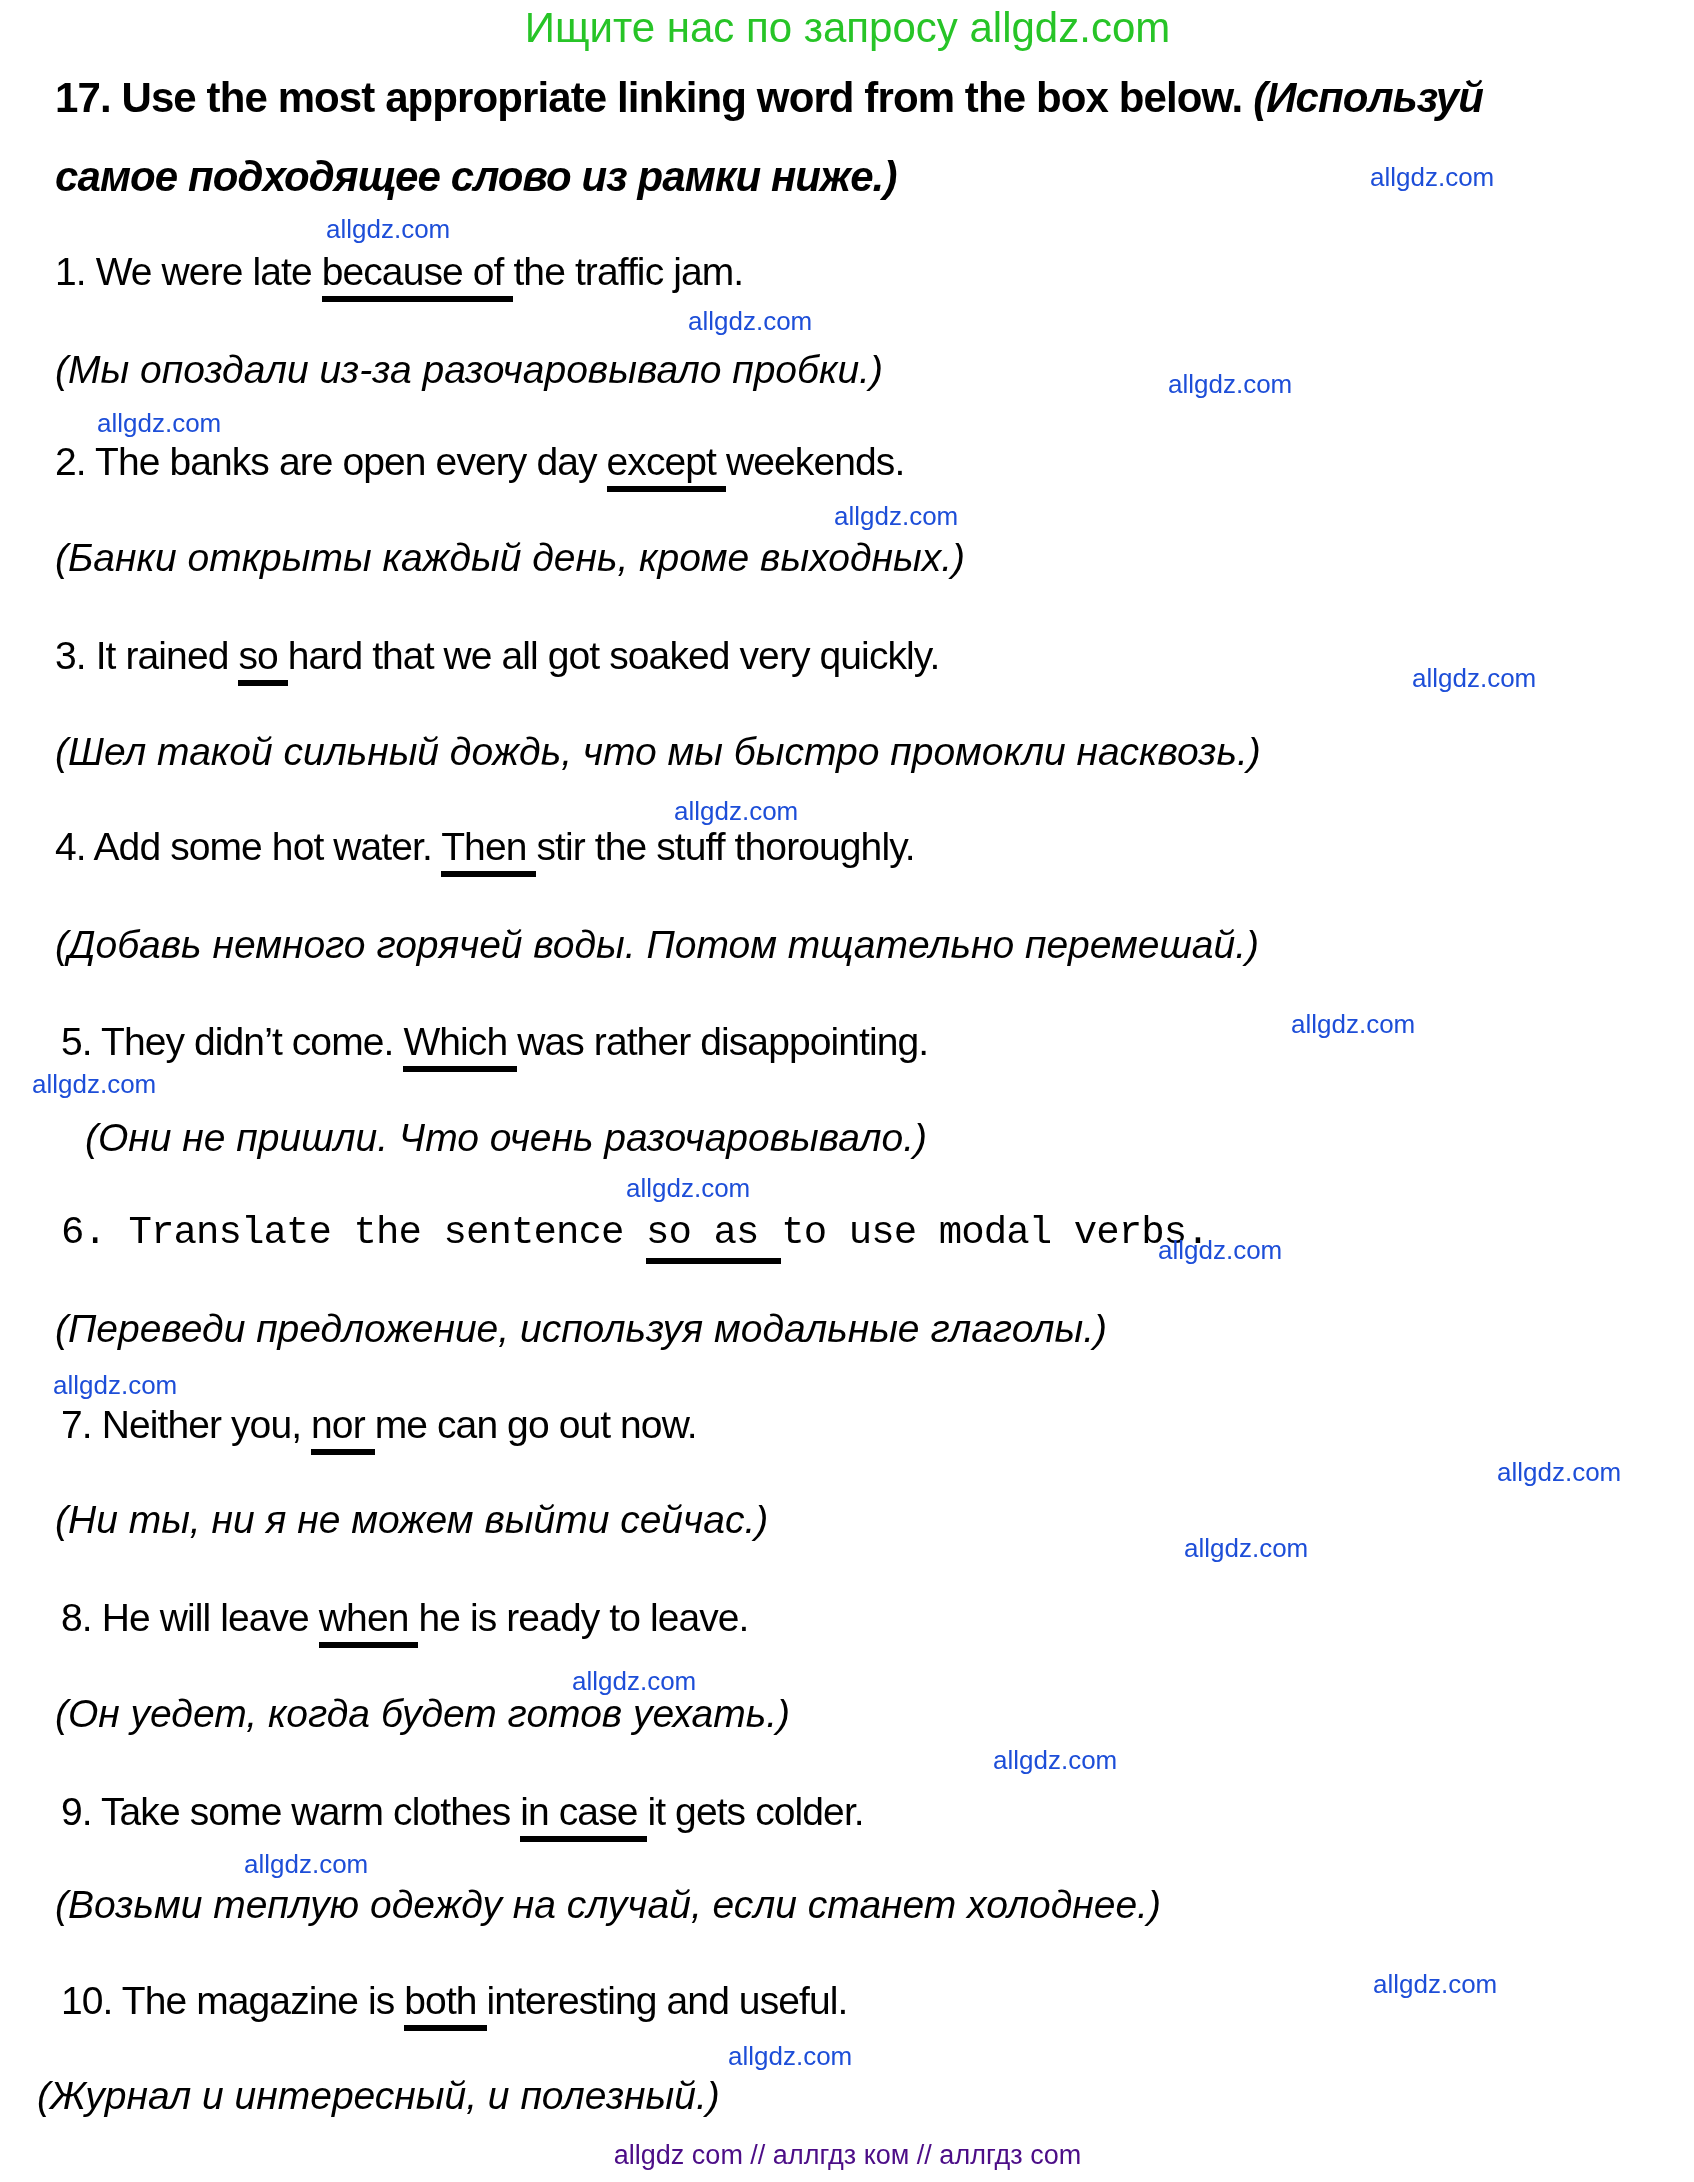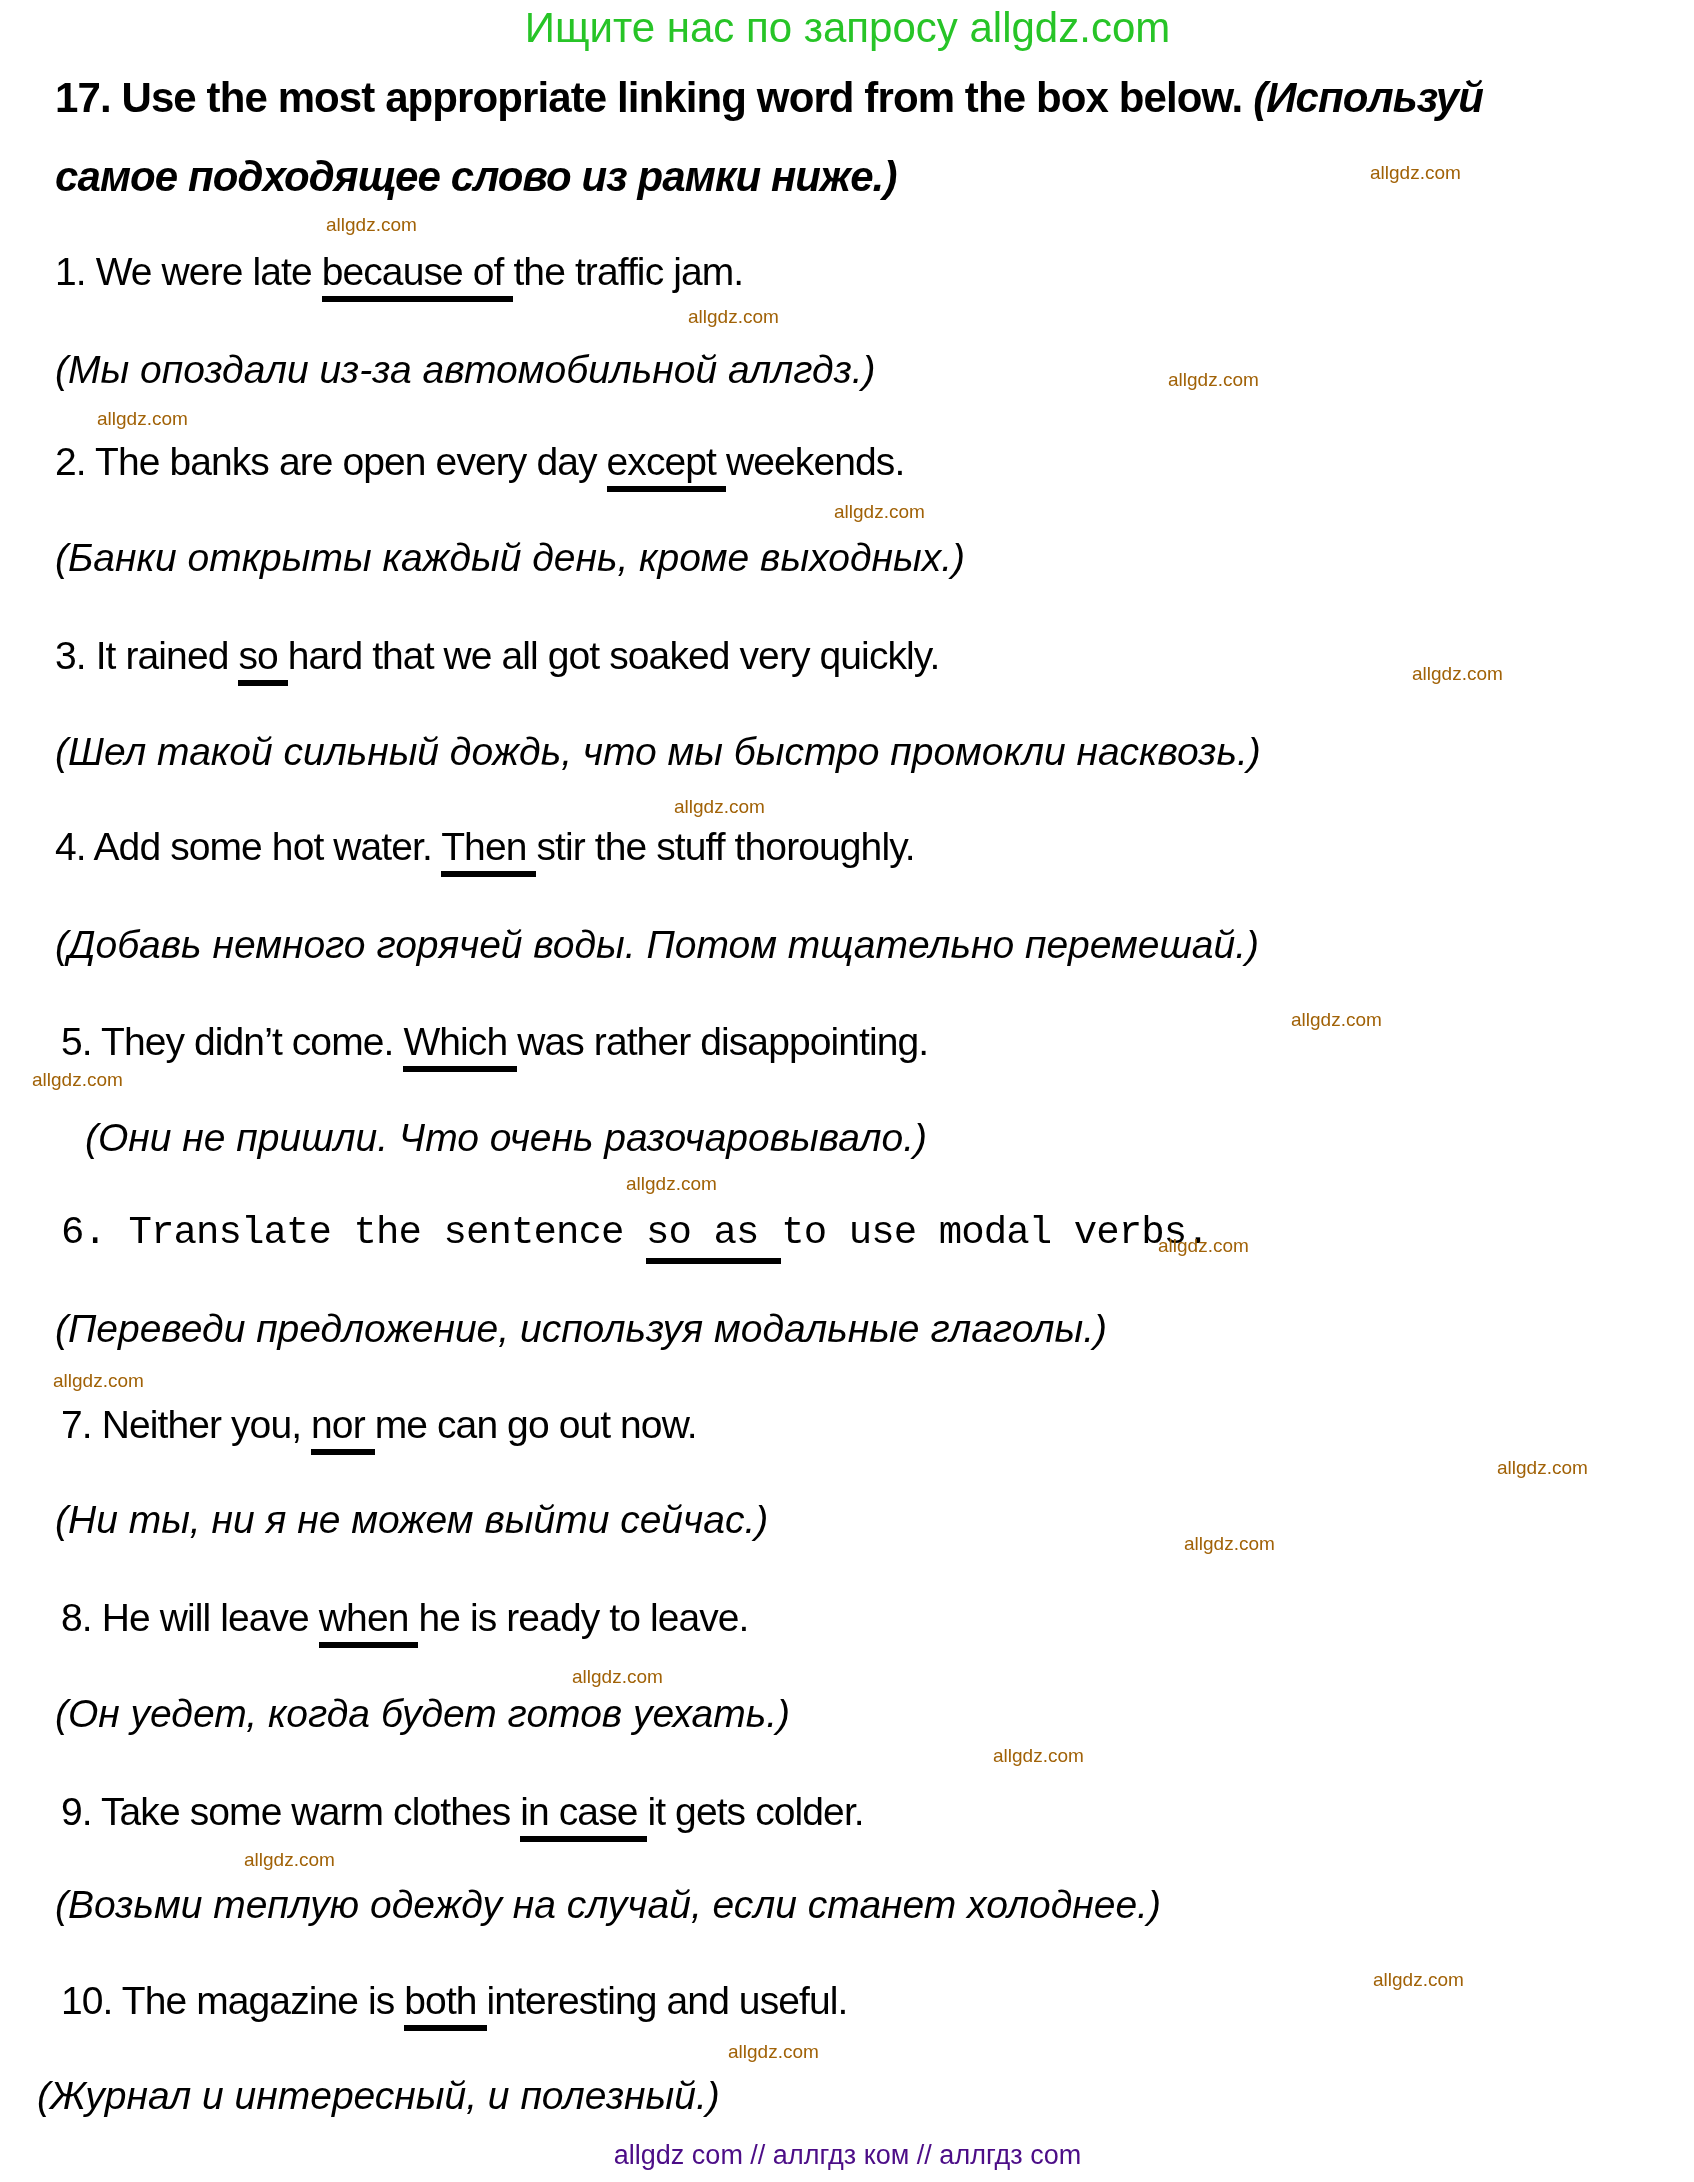--- a/index.html
+++ b/index.html
@@ -34,22 +34,22 @@
     font-size: 39px;
     font-style: italic;
   }
   .underlined {
     border-bottom: 6px solid #000000;
     padding-bottom: 3px;
   }
   .wm {
     position: absolute;
     white-space: nowrap;
-    font-size: 19px;
-    color: #a16207;
+    font-size: 26px;
+    color: #1d4ed8;
   }
   .footer-purple {
     position: absolute;
     top: 2140px; left: 0; width: 100%;
     text-align: center;
     font-size: 27px;
     color: #4c0d87;
   }
 </style>
 </head>
@@ -62,21 +62,21 @@
   <div class="line title-line" style="left:55px; top:74px;">
     <span>17. Use the most appropriate linking word from the box below. </span><span class="ru-em">(Используй</span>
   </div>
   <div class="line title-line" style="left:55px; top:153px;">
     <span class="ru-em">самое подходящее слово из рамки ниже.)</span>
   </div>
 
   <div class="line en" style="left:55px; top:250px;">
     <span>1. We were late </span><span class="underlined">because of </span><span>the traffic jam.</span>
   </div>
-  <div class="line ru" style="left:55px; top:348px;">(Мы опоздали из-за автомобильной аллгдз.)</div>
+  <div class="line ru" style="left:55px; top:348px;">(Мы опоздали из-за разочаровывало пробки.)</div>
 
   <div class="line en" style="left:55px; top:440px;">
     <span>2. The banks are open every day </span><span class="underlined">except </span><span>weekends.</span>
   </div>
   <div class="line ru" style="left:55px; top:536px;">(Банки открыты каждый день, кроме выходных.)</div>
 
   <div class="line en" style="left:55px; top:634px;">
     <span>3. It rained </span><span class="underlined">so </span><span>hard that we all got soaked very quickly.</span>
   </div>
   <div class="line ru" style="left:55px; top:730px;">(Шел такой сильный дождь, что мы быстро промокли насквозь.)</div>

